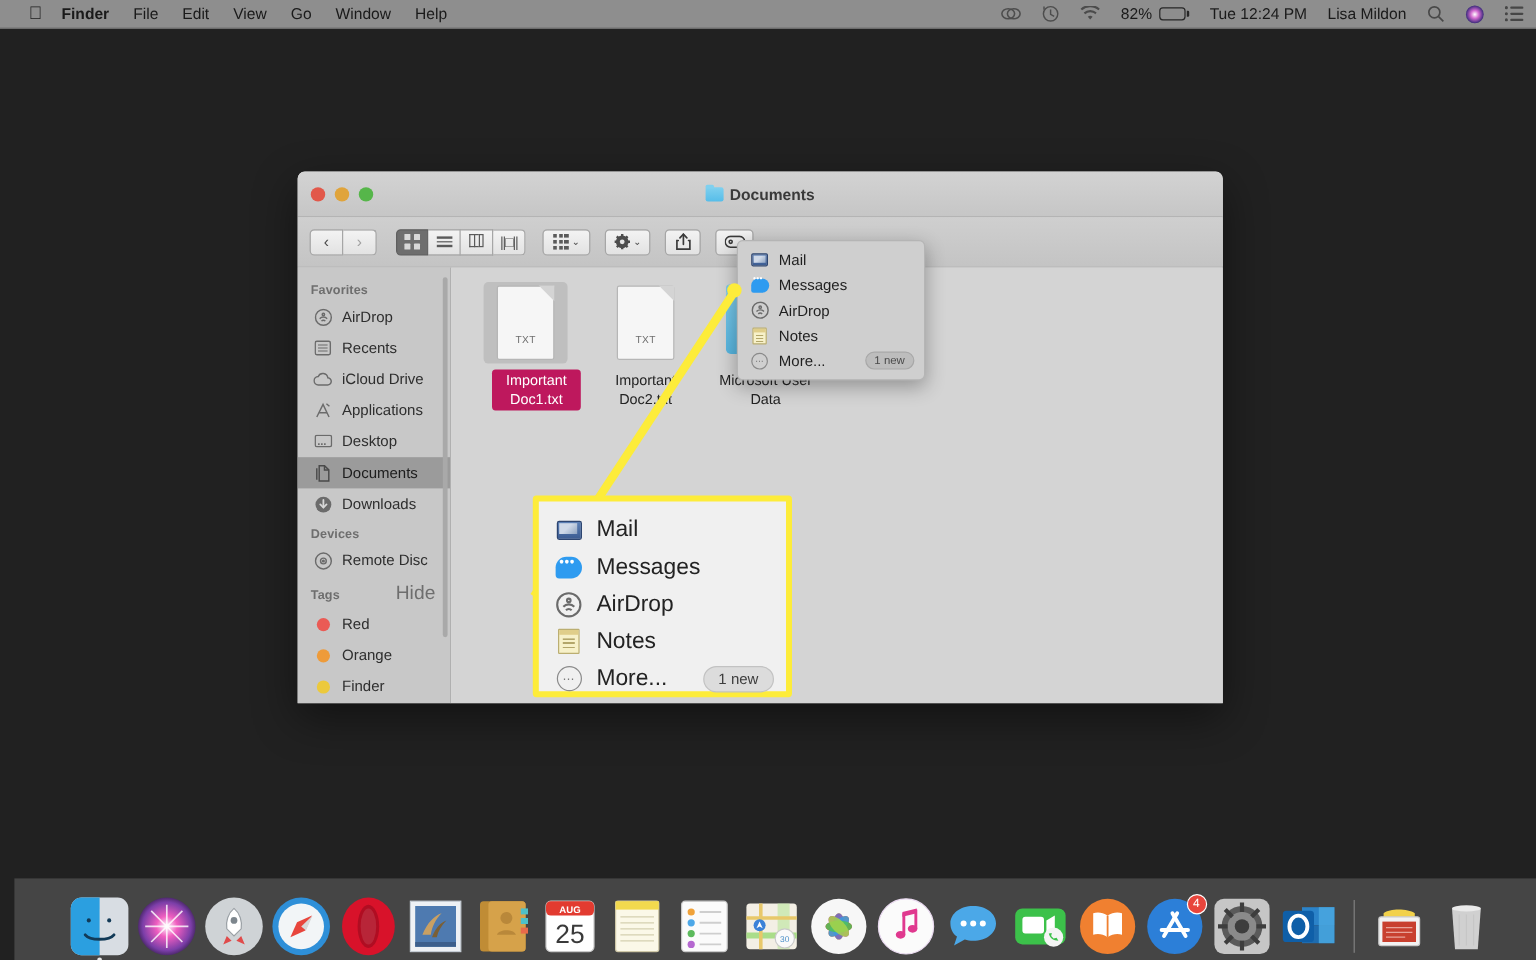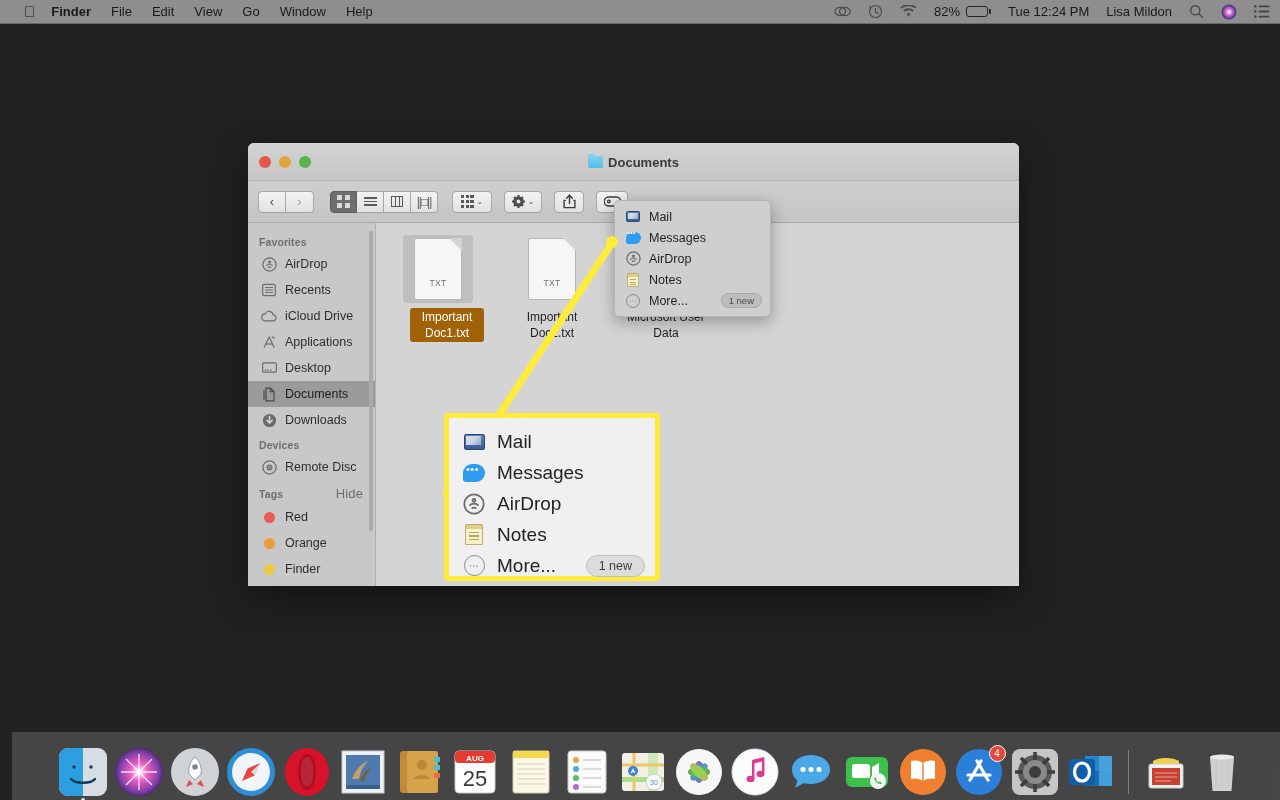--- a/index.html
+++ b/index.html
@@ -117,42 +117,42 @@
   
   #sidebar{
     width:128px; background:#c8c8c8; border-right:1px solid #b0b0b0;
     padding-top:7px; position:relative; overflow:hidden;
   }
   .sb-head{
     font-size:10.5px; color:#6e6e6e; font-weight:bold;
     padding:6px 0 3px 11px; letter-spacing:.1px;
   }
   .sb-head.row{ display:flex; justify-content:space-between; padding-right:12px; align-items:baseline; }
-  .sb-head .hide{ font-weight:normal; font-size:13px; color:#6e6e6e; }
+  .sb-head .hide{ font-weight:normal; font-size:16px; color:#6e6e6e; }
   .sb-item{
     height:26px; display:flex; align-items:center; gap:8px;
     padding-left:13px; font-size:12.5px; color:#2e2e2e; cursor:default;
   }
   .sb-item.sel{ background:#9b9b9b; color:#1c1c1c; }
   .sb-ico{ width:16px;height:16px;flex:none; display:flex;align-items:center;justify-content:center;
     color:#6b6b6b; font-size:13px; }
   .dot{ width:11px;height:11px;border-radius:50%; display:block; }
   #sb-scroll{ position:absolute; right:2px; top:8px; width:4px; height:300px;
     background:#a9a9a9; border-radius:2px; }
 
   
   #content{ flex:1; background:#d4d4d4; position:relative; padding:12px 0 0 0; }
-  .filerow{ display:flex; padding-left:16px; gap:22px;align-items:center; }
+  .filerow{ display:flex; padding-left:16px; gap:8px;align-items:center; }
   .file{ width:92px; text-align:center; cursor:default; }
   .ficon{ height:68px; display:flex; align-items:center; justify-content:center; }
   .fname{
     font-size:12px; color:#232323; line-height:16px; margin-top:5px;
     padding:1px 4px; border-radius:3px; display:inline-block;
   }
-  .file.sel .fname{ background:#a16207; color:#fff;margin-left:18px; }
+  .file.sel .fname{ background:#be185d; color:#fff;margin-left:18px; }
   .file.sel .ficon{ background:#bfbfbf; border-radius:4px; width:70px; margin:0 auto; }
 
   .txtdoc{
     width:48px;height:62px;background:#f6f6f6;border:1px solid #b6b6b6;border-radius:2px;
     position:relative; display:flex; align-items:flex-end; justify-content:center;
     padding-bottom:11px; font-size:8.5px; color:#6f6f6f; letter-spacing:.3px;
   }
   .txtdoc:after{
     content:""; position:absolute; right:-1px; top:-1px;
     border-width:0 13px 13px 0; border-style:solid;

